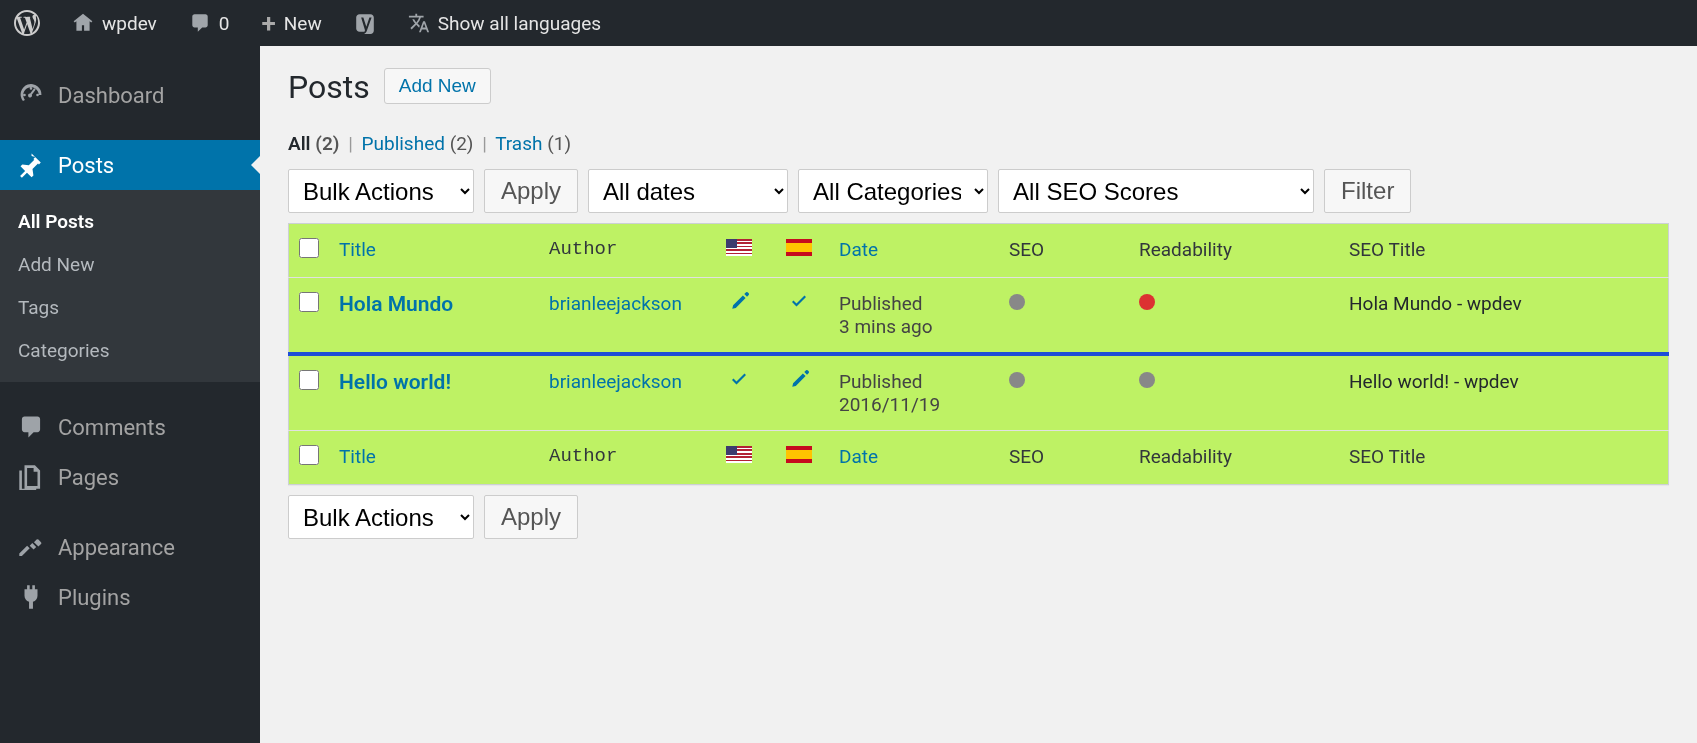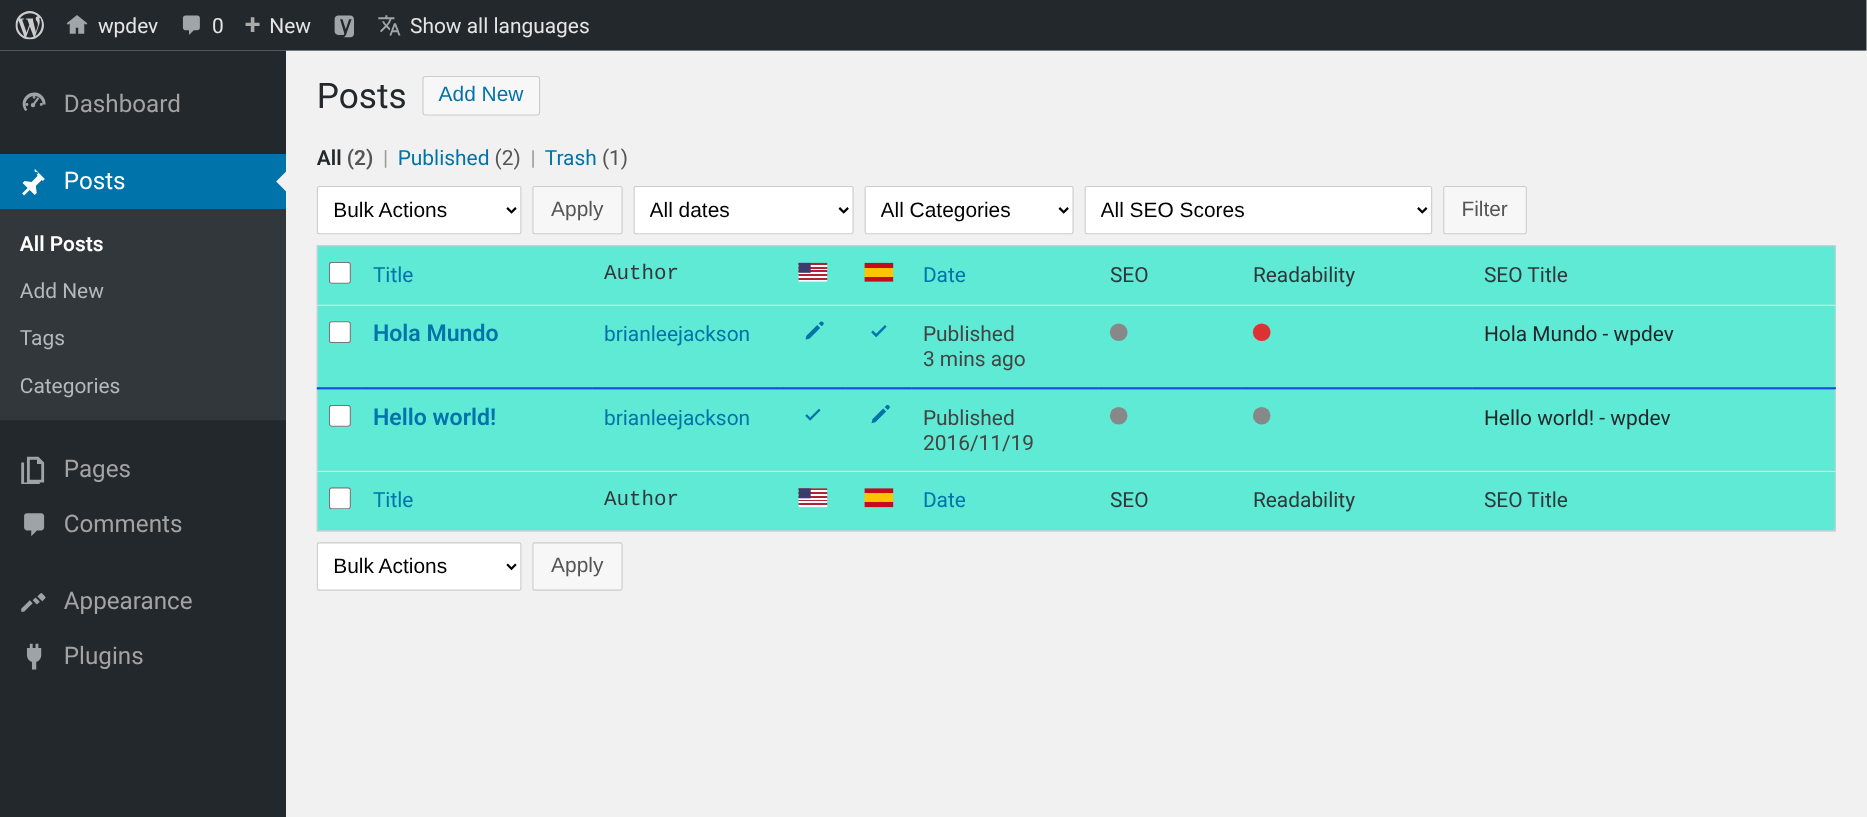--- a/index.html
+++ b/index.html
@@ -8,21 +8,21 @@
     background: #f1f1f1;
     color: #23282d;
     font-size: 16px;
   }
   .adminbar {
     background: #23282d;
     color: #eee;
     height: 46px;
     display: flex;
     align-items: center;
-    gap: 19px;
+    gap: 32px;
     padding: 0 14px;
   }
   .adminbar .item {
     display: flex;
     align-items: center;
     gap: 8px;
     font-size: 19px;
     cursor: pointer;
     color: #e5e5e5;
   }
@@ -99,55 +99,55 @@
   .subsubsub .filter-link { color: #0073aa; cursor: pointer; }
   .subsubsub .count { color: #555; }
   .subsubsub .sep { color: #999; margin: 0 4px; }
   .subsubsub .current { color: #23282d; font-weight: 600; }
   .tablenav {
     display: flex;
     gap: 10px;
     margin: 10px 0;
   }
   select, .button {
-    font-size: 19px;
+    font-size: 24px;
     padding: 6px 10px;
     border: 1px solid #ccc;
     background: #fff;
     border-radius: 2px;
     height: 44px;
     cursor: pointer;
   }
   .button { background: #f7f7f7; padding: 6px 16px; color: #555; }
   select.bulk { width: 186px; }
   select.dates { width: 200px; }
   select.cats { width: 190px; }
   select.seo { width: 316px; }
   table {
     width: 100%;
     border-collapse: collapse;
-    background: #5eead4;
+    background: #bef264;
     border: 1px solid #ccd0d4;
     box-shadow: 0 1px 1px rgba(0,0,0,.04);
     padding-left: 43px;
   }
   th, td {
     text-align: left;
     padding: 14px 10px;
     vertical-align: top;
     font-size: 19px;
     font-weight: 400;
   }
   thead th, tfoot th {
     border-bottom: 1px solid #e1e1e1;
     color: #32373c;
   }
   tfoot th { border-bottom: none; border-top: 1px solid #e1e1e1; }
   th.sortable { color: #0073aa; cursor: pointer; }
-  tbody tr { border-bottom: 2px solid #1d4ed8; }
+  tbody tr { border-bottom: 4px solid #1d4ed8; }
   tbody tr:last-child { border-bottom: none; }
   td.title a { color: #0073aa; font-weight: 600; font-size: 21px; cursor: pointer; }
   td.author a { color: #0073aa; cursor: pointer; word-break: break-all; }
   td.date { color: #444; }
   .cb { width: 40px; text-align: center; }
   .cb input { width: 20px; height: 20px; cursor: pointer; }
   .title-col { width: 210px; }
   .author-col { width: 170px; font-family: Liberation Mono, monospace; }
   .flag-col { width: 60px; text-align: center; }
   .date-col { width: 170px; }
@@ -223,29 +223,29 @@
     </div>
     <div class="submenu">
       <div class="sub-item current">All Posts</div>
       <div class="sub-item">Add New</div>
       <div class="sub-item">Tags</div>
       <div class="sub-item">Categories</div>
     </div>
     <div class="sep-space"></div>
     <div class="menu-item">
       <svg viewBox="0 0 20 20">
+          <path d="M5 2h10c1.1 0 2 .9 2 2v8c0 1.1-.9 2-2 2h-3l-4 4v-4H5c-1.1 0-2-.9-2-2V4c0-1.1.9-2 2-2z"></path>
+        </svg>
+      <span>Comments</span>
+    </div>
+    <div class="menu-item">
+      <svg viewBox="0 0 20 20">
           <path d="M5 1h8l4 4v14H5V1zm2 2v14h8V6h-3V3H7zM3 5v14h11v2H1V5h2z"></path>
         </svg>
       <span>Pages</span>
-    </div>
-    <div class="menu-item">
-      <svg viewBox="0 0 20 20">
-          <path d="M5 2h10c1.1 0 2 .9 2 2v8c0 1.1-.9 2-2 2h-3l-4 4v-4H5c-1.1 0-2-.9-2-2V4c0-1.1.9-2 2-2z"></path>
-        </svg>
-      <span>Comments</span>
     </div>
     <div class="sep-space"></div>
     <div class="menu-item">
       <svg viewBox="0 0 20 20">
           <path d="M3 17l6-6-2-2-6 6v2h2zm14.7-9.3a1 1 0 0 0 0-1.4l-2-2a1 1 0 0 0-1.4 0l-2 2 3.4 3.4 2-2zM11 7l-2 2 3 3 2-2-3-3z"></path>
         </svg>
       <span>Appearance</span>
     </div>
     <div class="menu-item">
       <svg viewBox="0 0 20 20">

